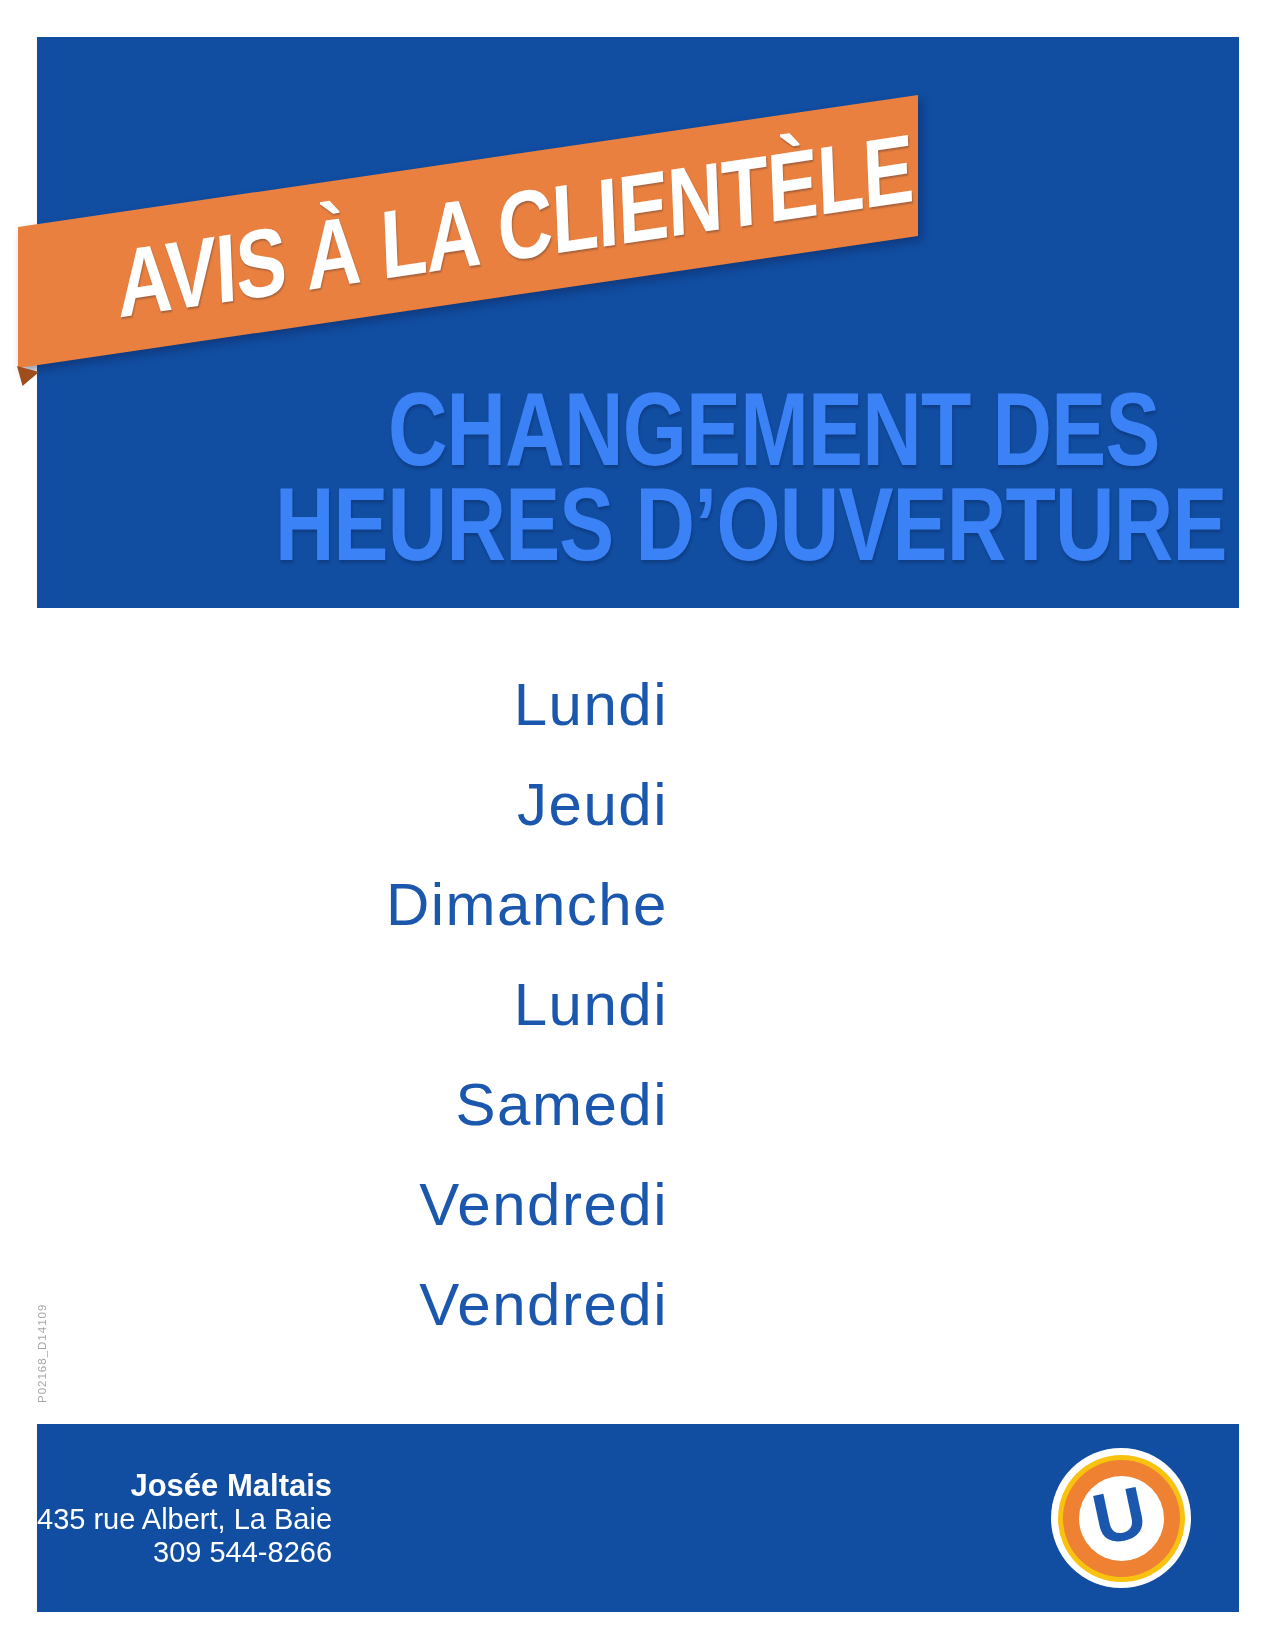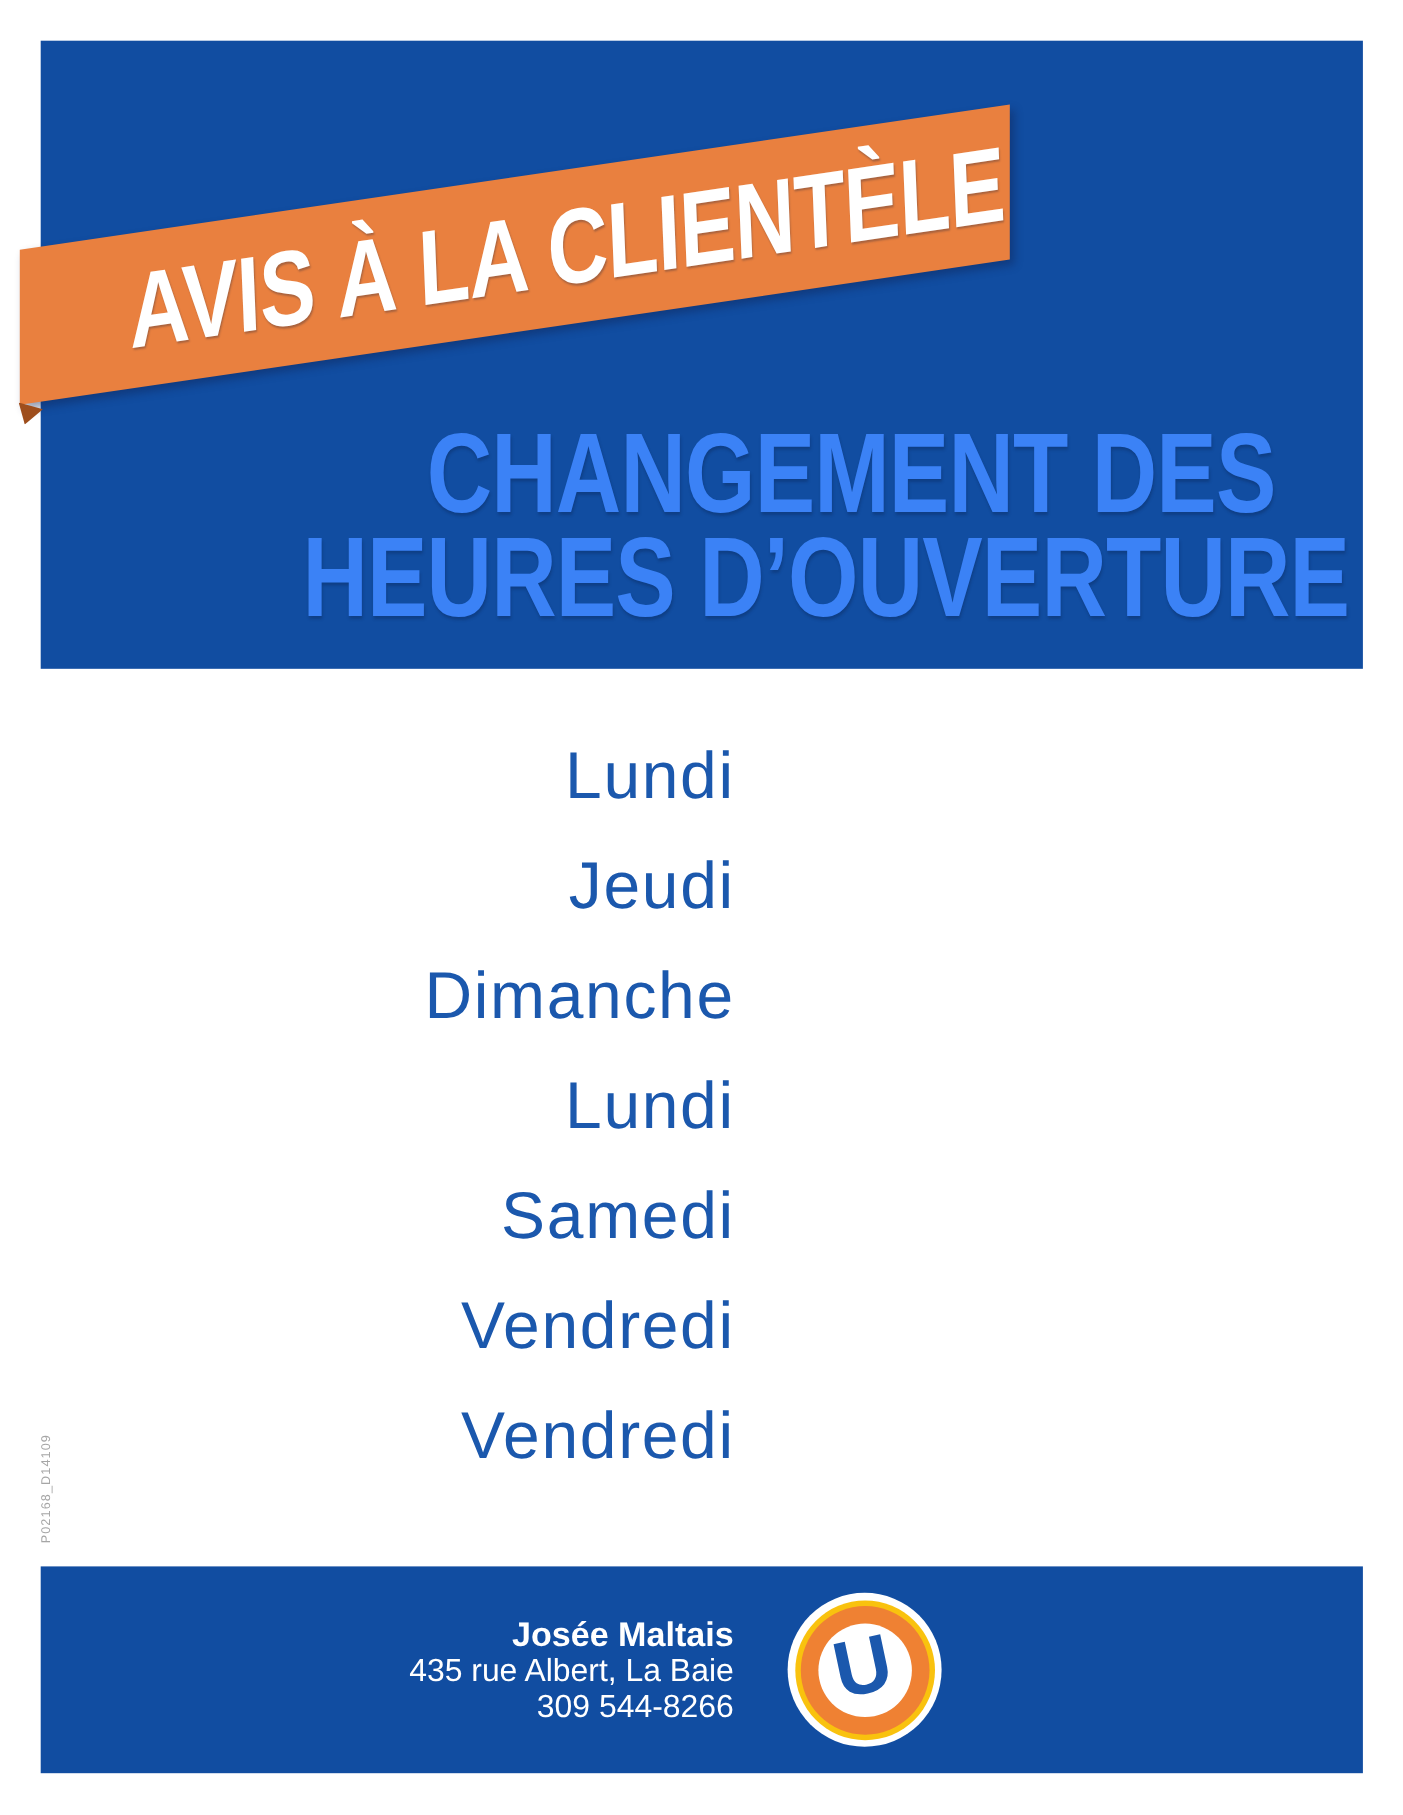--- a/index.html
+++ b/index.html
@@ -85,21 +85,21 @@
     transform:rotate(-90deg);
     transform-origin:0 0;
     font-size:11.5px;color:#A6A6A6;
     letter-spacing:1px;white-space:nowrap;
   }
   
   .footer-bar{
     position:absolute;left:37px;top:1424px;
     width:1202px;height:188px;
     background:#114DA1;
-    display:flex;align-items:center;justify-content:center;
+    display:flex;align-items:center;justify-content:space-between;
     box-sizing:border-box;
     padding-right:48px;
     gap:20px;
   }
   .contact{
     text-align:right;color:#ffffff;
     margin-right:29px;
   }
   .contact .name{font-size:31px;font-weight:bold;line-height:35px;}
   .contact .addr,.contact .phone{font-size:29px;line-height:33px;}

